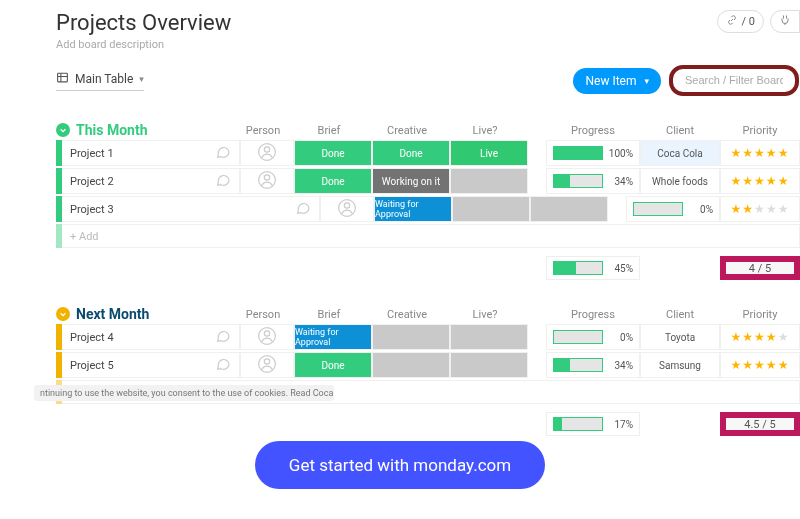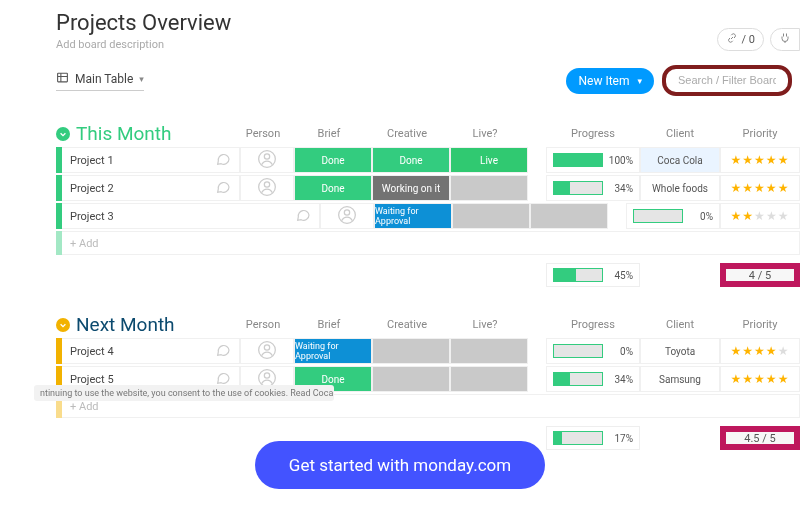--- a/index.html
+++ b/index.html
@@ -11,21 +11,21 @@
     height: 519px;
     overflow: hidden;
     position: relative;
   }
   .board {
     padding: 10px 0 0 56px;
   }
   .header-row {
     display: flex;
     justify-content: space-between;
-    align-items: flex-end;
+    align-items: flex-start;
   }
   .title {
     font-size: 22px;
     font-weight: 400;
     color: #333;
     line-height: 1.2;
   }
   .subtitle {
     font-size: 11px;
     color: #aaa;
@@ -46,21 +46,21 @@
     font-size: 11px;
     color: #555;
     background: #fff;
   }
   .pill-btn.cut { border-radius: 14px 0 0 14px; }
   .toolbar {
     display: flex;
     justify-content: space-between;
     align-items: center;
     margin-top: 14px;
-    padding-right: 8px;
+    padding-right: 1px;
   }
   .view-select {
     display: inline-flex;
     align-items: center;
     gap: 6px;
     font-size: 12px;
     color: #444;
     border-bottom: 1px solid #ccc;
     padding-bottom: 3px;
     cursor: pointer;
@@ -106,22 +106,22 @@
     align-items: center;
   }
   .collapse-circle {
     width: 14px; height: 14px; border-radius: 50%;
     display: inline-flex; align-items: center; justify-content: center;
     margin-right: 6px;
     color: #fff;
   }
   .collapse-circle svg { width: 8px; height: 8px; }
   .group-name {
-    font-size: 19px;
-    font-weight: 400;
+    font-size: 14px;
+    font-weight: 700;
   }
   .col-headers {
     display: flex;
     margin-left: auto;
     font-size: 11px;
     color: #888;
   }
   .col { text-align: center; }
   .col.person   { width: 54px; }
   .col.brief    { width: 78px; }

